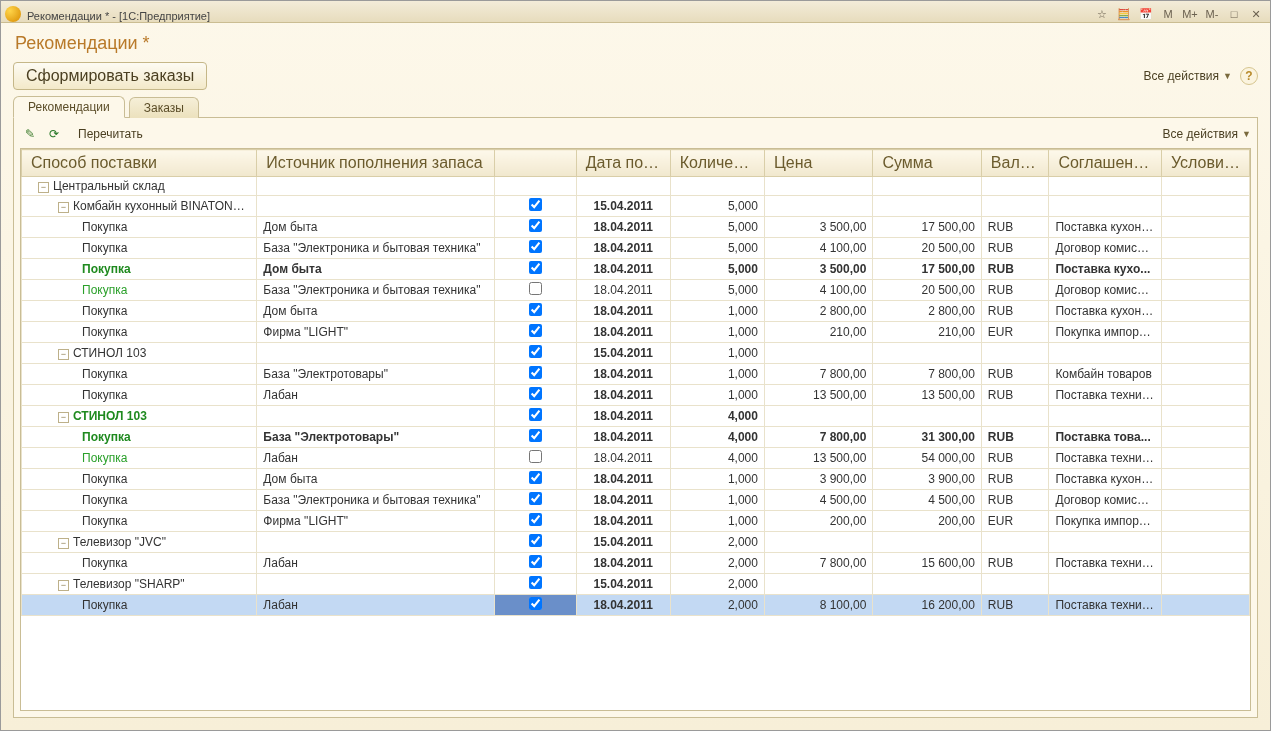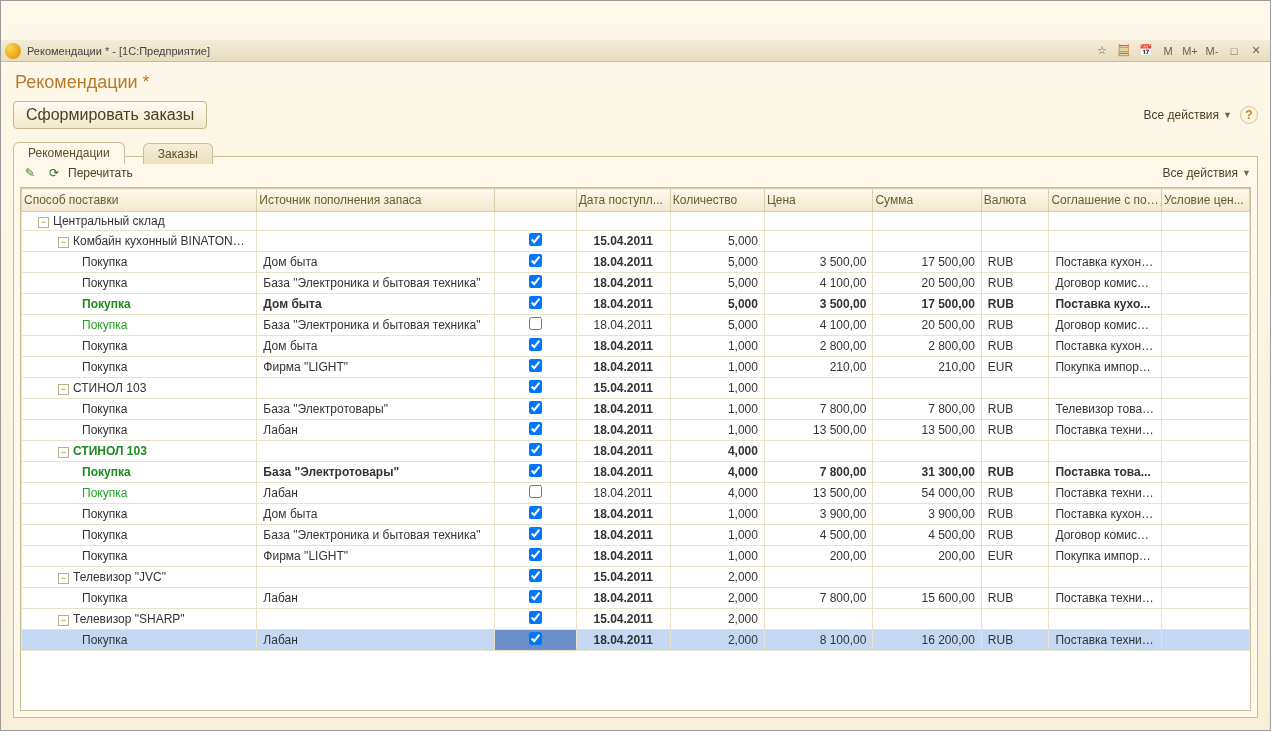--- a/index.html
+++ b/index.html
@@ -1,40 +1,40 @@
 <!DOCTYPE html>
 <html><head>
 <meta charset="utf-8">
 <style>
 * { box-sizing: border-box; margin: 0; padding: 0; }
 html, body { width: 1271px; height: 731px; font-family: Arial, sans-serif; font-size: 12px; background: #808080; overflow: hidden; }
 .window { width: 1271px; height: 731px; background: linear-gradient(#fdf8ea, #f7efd8); border: 1px solid #9a9a9a; display: flex; flex-direction: column; }
-.titlebar { height: 22px; background: linear-gradient(#f3ecd9, #e7dcbd); display: flex; align-items: center; padding: 0 4px; border-bottom: 1px solid #cbbd92; margin-top: 39px; }
+.titlebar { height: 22px; background: linear-gradient(#f3ecd9, #e7dcbd); display: flex; align-items: flex-end; padding: 0 4px; border-bottom: 1px solid #cbbd92; }
 .titlebar .app-icon { width: 16px; height: 16px; background: radial-gradient(circle at 30% 30%, #ffd54a, #d88b00); border-radius: 50%; margin-right: 6px; }
 .titlebar .title { flex: 1; color: #444; font-size: 11px; }
 .titlebar .tbtn { width: 20px; height: 16px; margin-left: 2px; display: flex; align-items: center; justify-content: center; color: #6b6150; font-size: 11px; cursor: pointer; }
 .content { flex: 1; padding: 8px 12px 12px 12px; display: flex; flex-direction: column; min-height: 0; }
 .page-title { color: #b97a2a; font-size: 18px; font-weight: normal; margin: 2px 0 8px 2px; }
 .toolbar-row { display: flex; align-items: center; margin-bottom: 6px; }
 .btn-primary { background: linear-gradient(#fdfbf3, #f3e9c9); border: 1px solid #c5b788; border-radius: 4px; padding: 4px 12px; color: #4a3f21; cursor: pointer; font-size: 16px; }
 .spacer { flex: 1; }
 .link-action { color: #4a3f21; font-size: 12px; cursor: pointer; display: flex; align-items: center; }
 .link-action .chev { margin-left: 4px; font-size: 9px; color: #7a6a3d; }
 .help-btn { width: 18px; height: 18px; border: 1px solid #d6c58f; border-radius: 50%; background: #fbf4df; color: #b88a2b; display: flex; align-items: center; justify-content: center; margin-left: 8px; font-weight: bold; cursor: pointer; }
 .tabs { display: flex; align-items: flex-end; height: 22px; border-bottom: 1px solid #c9bd95; }
-.tab { padding: 3px 14px 3px 14px; border: 1px solid #c9bd95; border-bottom: none; border-top-left-radius: 6px; border-top-right-radius: 6px; background: linear-gradient(#f6efd8,#ece1bd); color: #5b4d28; margin-right: 18px; cursor: pointer; position: relative; top: 8px; }
+.tab { padding: 3px 14px 3px 14px; border: 1px solid #c9bd95; border-bottom: none; border-top-left-radius: 6px; border-top-right-radius: 6px; background: linear-gradient(#f6efd8,#ece1bd); color: #5b4d28; margin-right: 4px; cursor: pointer; position: relative; top: 1px; }
 .tab.active { background: #fdf8ea; border-bottom: 1px solid #fdf8ea; }
 .panel { flex: 1; border: 1px solid #c9bd95; border-top: none; background: #fdf8ea; display: flex; flex-direction: column; min-height: 0; padding: 6px; }
 .panel-toolbar { display: flex; align-items: center; margin-bottom: 4px; }
 .ico-btn { width: 20px; height: 20px; display: flex; align-items: center; justify-content: center; cursor: pointer; margin-right: 4px; color: #3a7a2a; }
 .ico-btn.refresh { color: #2a7a2a; }
-.panel-toolbar .lbl { color: #4a3f21; margin-left: 0; margin-right: auto; cursor: pointer; }
+.panel-toolbar .lbl { color: #4a3f21; margin-left: 10px; margin-right: auto; cursor: pointer; }
 .grid-wrap { flex: 1; border: 1px solid #c9bd95; background: #fff; overflow: auto; min-height: 0; }
 table.grid { width: 100%; border-collapse: collapse; table-layout: fixed; }
-table.grid th { background: linear-gradient(#fdf8ea,#f1e8ce); border: 1px solid #d9cea8; padding: 4px 2px; font-weight: normal; color: #6b5b2d; text-align: left; font-size: 12px; overflow: hidden; text-overflow: ellipsis; white-space: nowrap; }
+table.grid th { background: linear-gradient(#fdf8ea,#f1e8ce); border: 1px solid #d9cea8; padding: 4px 9px; font-weight: normal; color: #6b5b2d; text-align: left; font-size: 16px; overflow: hidden; text-overflow: ellipsis; white-space: nowrap; }
 table.grid td { border: 1px solid #e9e2cb; padding: 2px 6px; height: 19px; color: #333; font-size: 12px; overflow: hidden; text-overflow: ellipsis; white-space: nowrap; }
 table.grid tr.sel td { background: #c3d9f3; }
 table.grid tr.sel td.chk { background: #6a8fc9; }
 .num { text-align: right; }
 .ctr { text-align: center; }
 .red { color: #b23030; font-weight: bold; }
 .green { color: #1f8a1f; font-weight: bold; }
 .greenlite { color: #2aa02a; }
 .exp { display: inline-flex; align-items: center; justify-content: center; width: 11px; height: 11px; border: 1px solid #bdb089; font-size: 9px; line-height: 1; color: #8a7b4c; margin-right: 4px; background: #fff; cursor: pointer; }
 .ind1 { padding-left: 10px; }
@@ -230,21 +230,21 @@
               </tr>
               <tr>
                 <td><span class="ind3"><span class="">Покупка</span></span></td>
                 <td class="">База "Электротовары"</td>
                 <td class="ctr chk"><input type="checkbox" checked="" style=""></td>
                 <td class="ctr red">18.04.2011</td>
                 <td class="num ">1,000</td>
                 <td class="num ">7 800,00</td>
                 <td class="num ">7 800,00</td>
                 <td class="">RUB</td>
-                <td class="">Телевизор товаров</td>
+                <td class="">Комбайн товаров</td>
                 <td></td>
               </tr>
               <tr>
                 <td><span class="ind3"><span class="">Покупка</span></span></td>
                 <td class="">Лабан</td>
                 <td class="ctr chk"><input type="checkbox" checked="" style=""></td>
                 <td class="ctr red">18.04.2011</td>
                 <td class="num ">1,000</td>
                 <td class="num ">13 500,00</td>
                 <td class="num ">13 500,00</td>

